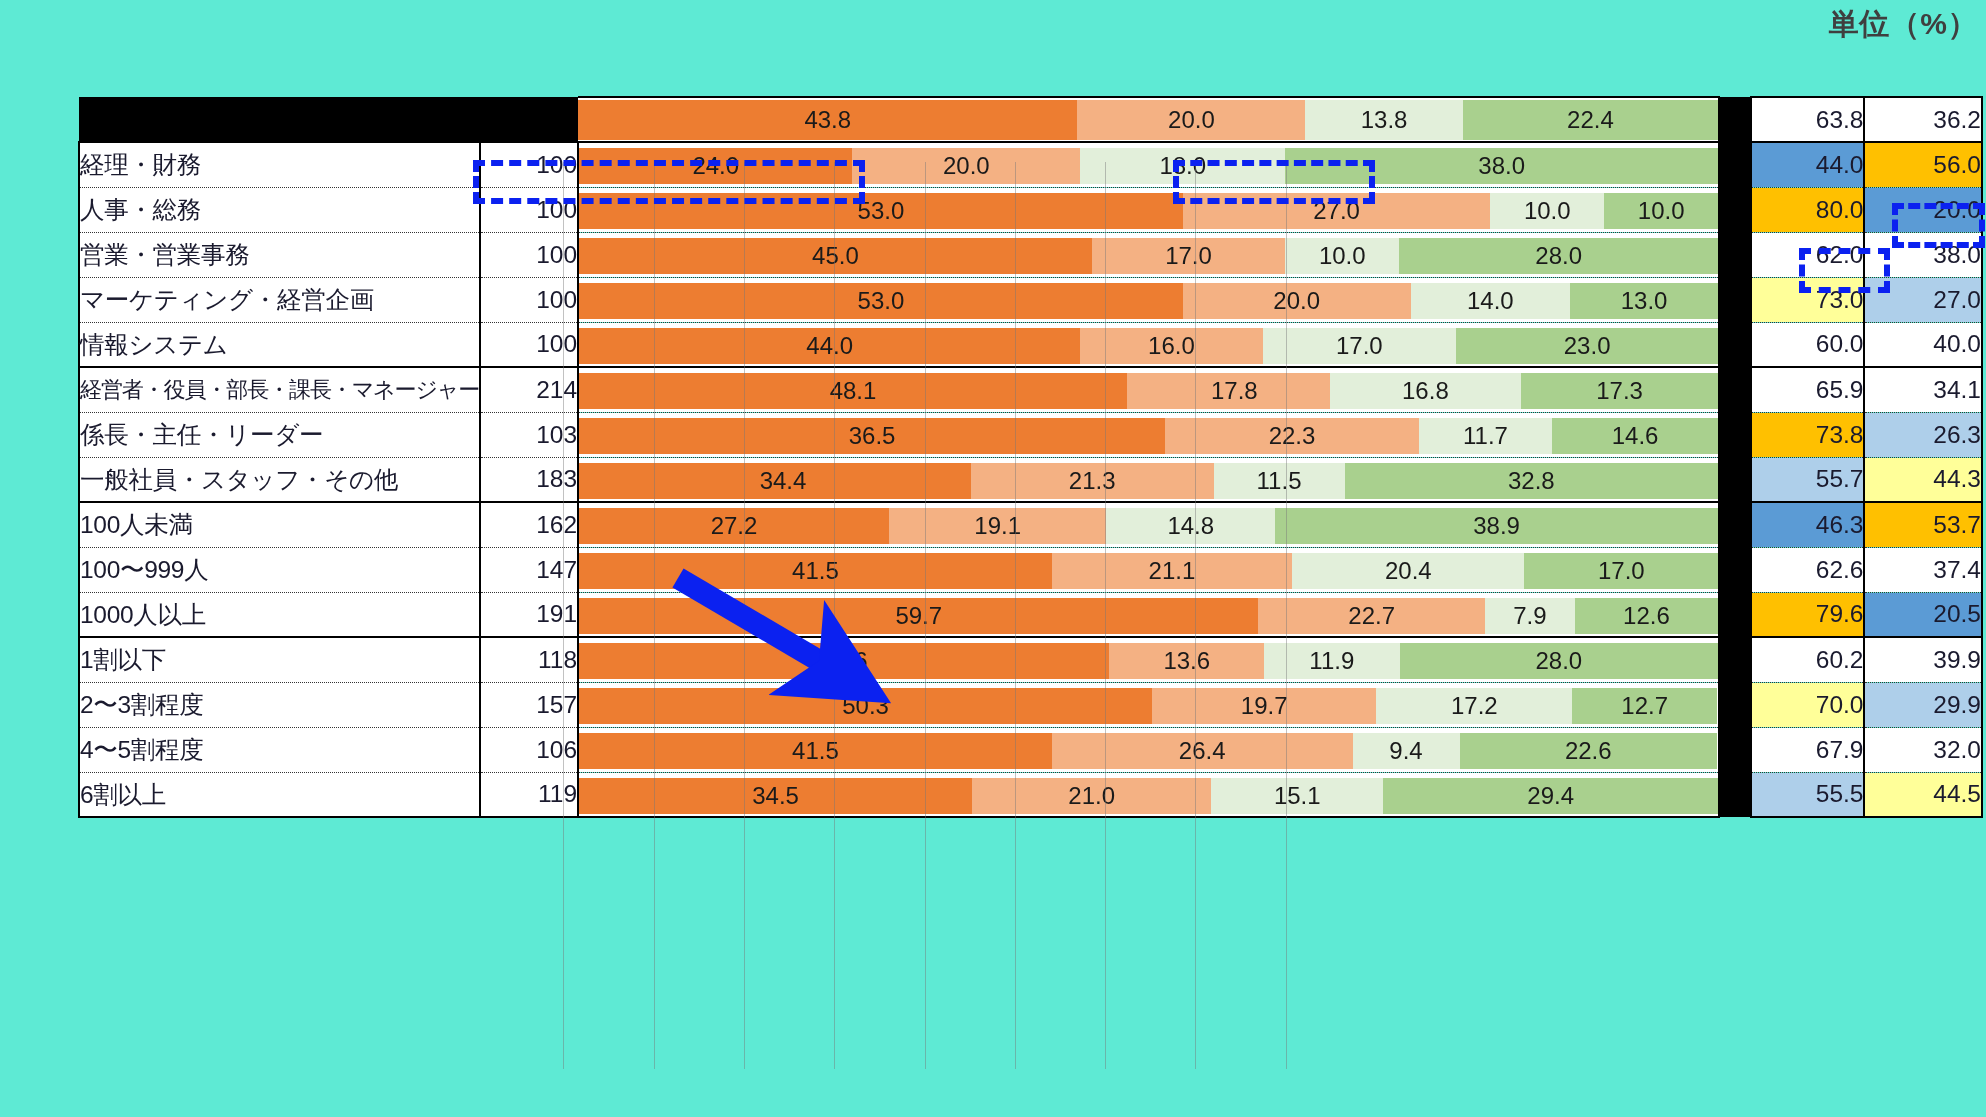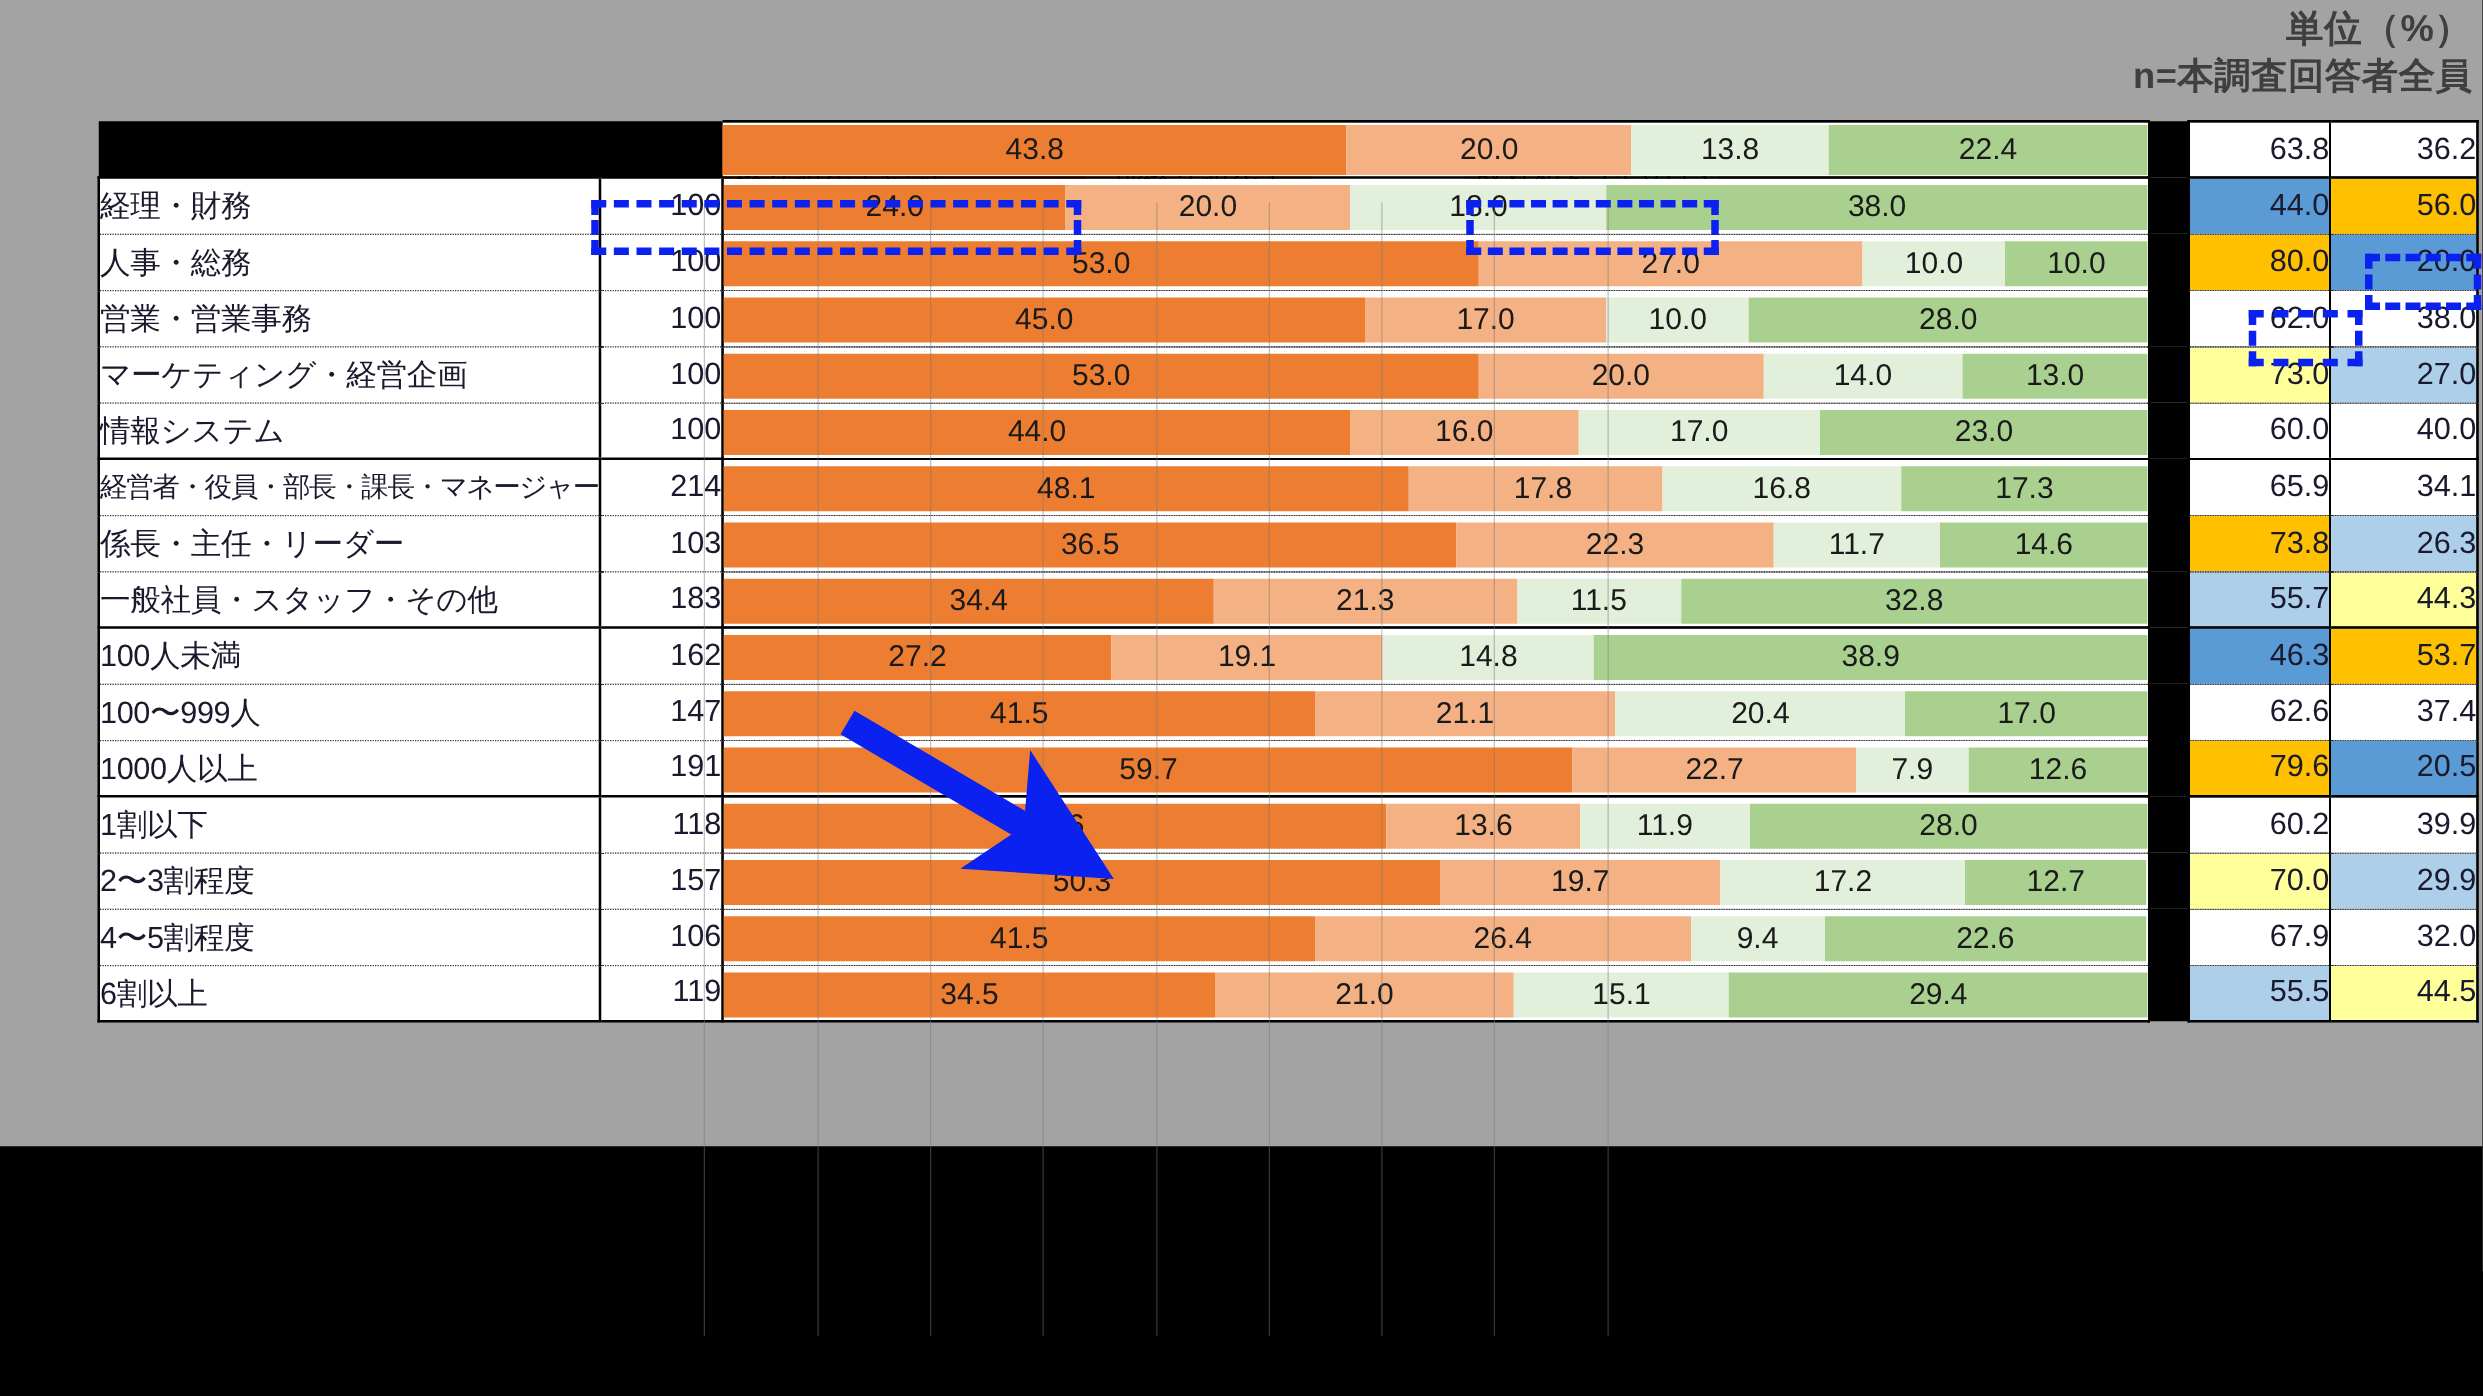--- a/index.html
+++ b/index.html
@@ -7,22 +7,22 @@
     margin: 0; padding: 0;
     background: #000000;
     width: 1986px; height: 1117px;
     overflow: hidden;
     font-family: "Liberation Sans", "DejaVu Sans", sans-serif;
   }
 
   #root {
     position: relative;
     width: 1986px;
-    height: 917px;
-    background: #a3a3a3;
+    height: 1117px;
+    background: #5eead4;
   }
 
   
   .unit-note {
     position: absolute;
     right: 8px;
     top: 4px;
     text-align: right;
     color: #3f3f3f;
     font-weight: bold;
@@ -196,21 +196,20 @@
   }
   .gl { position: absolute; top: 0; bottom: 0; width: 1px; background: rgba(120,120,120,0.45); }
 </style>
 </head>
 <body>
 
 <div id="root">
 
   <div class="unit-note">
     <div class="l1">単位（%）</div>
-    <div class="l2">n=本調査回答者全員</div>
   </div>
 
   <div class="legend" id="legend">
       <div class="leg-seg" style="background: rgb(237, 125, 49); width: 43.8%;">
         <div class="lineA">会社主体で</div>
         <div class="lineB">取り組んでいる</div>
       </div>
       <div class="leg-seg" style="background: rgb(244, 177, 131); width: 20%;">
         <div class="lineA">部署によって、</div>
         <div class="lineB">一部取り組んでいる</div>

